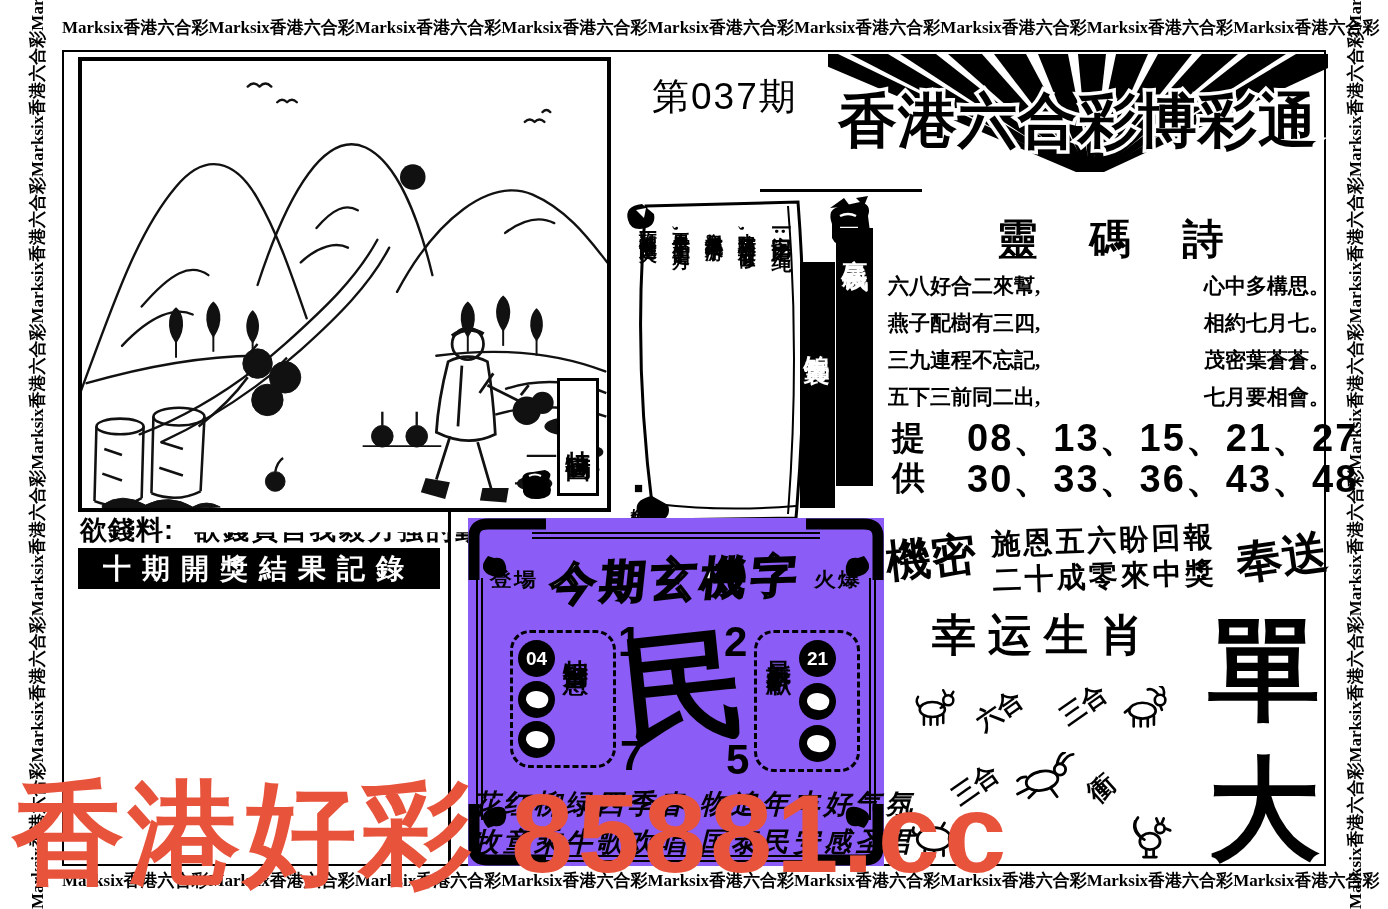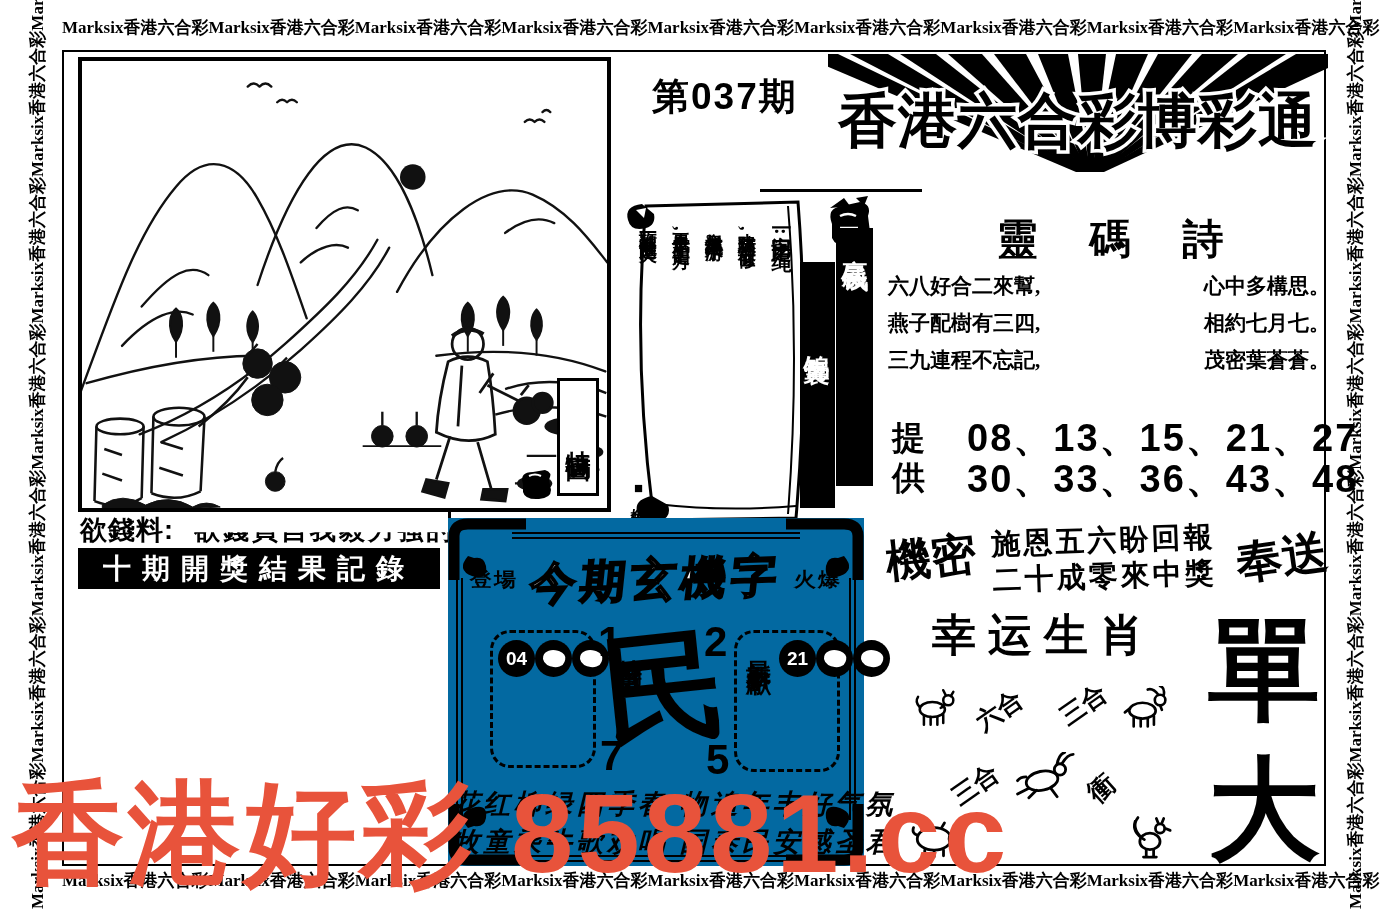--- a/index.html
+++ b/index.html
@@ -27,21 +27,21 @@
     display:flex; align-items:center; justify-content:center; letter-spacing:4px; }
   .pot-blob { position:absolute; right:52px; bottom:6px; }
   
   .hint-row { position:absolute; left:80px; top:512px; display:flex; align-items:flex-end; gap:20px; white-space:nowrap; }
   .hint-prefix { font-size:27px; font-weight:800; letter-spacing:1px; }
   .hint-clipped { font-size:26px; font-weight:800; letter-spacing:3px; clip-path:inset(55% 0 0 0); }
   .results-bar { position:absolute; left:78px; top:548px; width:362px; height:41px; background:#000; color:#fff;
     font-size:28px; font-weight:700; letter-spacing:11px; display:flex; align-items:center; justify-content:center; }
   .vline-mid { position:absolute; left:448px; top:512px; width:3px; height:354px; background:#000; }
   
-  .issue { position:absolute; left:652px; top:72px; font-size:37px; font-weight:700; letter-spacing:2px; }
+  .issue { position:absolute; left:652px; top:72px; font-size:37px; font-weight:400; letter-spacing:2px; }
   .rays { position:absolute; left:828px; top:54px; width:500px; height:122px; }
   .main-title { position:absolute; left:826px; top:86px; width:504px; text-align:center;
     font-size:59px; font-weight:900; letter-spacing:1px; line-height:1.2; }
   .main-title .outline { position:absolute; left:0; right:0; -webkit-text-stroke:7px #fff; color:#fff; }
   .main-title .fill { position:relative; color:#000; }
   .divider-sm { position:absolute; left:760px; top:189px; width:162px; height:3px; background:#000; }
   
   .scroll-panel { position:absolute; left:612px; top:196px; width:210px; height:330px; }
   .scroll-text { position:absolute; right:26px; top:22px; height:280px; writing-mode:vertical-rl;
     font-family:"Liberation Serif",serif; }
@@ -73,38 +73,38 @@
     font-size:44px; font-weight:900; letter-spacing:12px; }
   .zodiac { position:absolute; left:886px; top:660px; width:312px; height:206px; }
   .zodiac .item { position:absolute; }
   .ztag { font-family:"Liberation Serif",serif; font-size:25px; font-weight:900; transform:rotate(-35deg); display:inline-block; }
   .zodiac svg { stroke:#000; stroke-width:3; fill:none; stroke-linecap:round; stroke-linejoin:round; }
   
   .dan-da { position:absolute; left:1208px; top:616px; width:112px; text-align:center;
     font-size:112px; font-weight:900; line-height:108px; }
   .dan-da .c2 { margin-top:32px; }
   
-  .mystery { position:absolute; left:448px; top:518px; width:416px; height:348px; background:#0369a1; }
+  .mystery { position:absolute; left:468px; top:518px; width:416px; height:348px; background:#8b5cf6; }
   .m-line-top { position:absolute; left:64px; right:64px; top:14px; height:7px; border-top:2.5px solid #000; border-bottom:2.5px solid #000; }
   .m-line-bottom { position:absolute; left:64px; right:64px; bottom:4px; height:7px; border-top:2.5px solid #000; border-bottom:2.5px solid #000; }
   .m-line-l { position:absolute; left:8px; top:60px; bottom:46px; width:7px; border-left:2.5px solid #000; border-right:2.5px solid #000; }
   .m-line-r { position:absolute; right:8px; top:60px; bottom:46px; width:7px; border-left:2.5px solid #000; border-right:2.5px solid #000; }
   .corner { position:absolute; width:78px; height:64px; }
   .corner.tl { left:0; top:0; }
   .corner.tr { right:0; top:0; transform:scaleX(-1); }
   .corner.bl { left:0; bottom:0; transform:scaleY(-1); }
   .corner.br { right:0; bottom:0; transform:scale(-1,-1); }
   .m-header { position:absolute; top:32px; left:0; right:0; display:flex; align-items:center; justify-content:center; gap:14px; }
   .m-badge { font-size:21px; font-weight:900; letter-spacing:2px; transform:scale(1.05,.92); }
   .m-title { font-family:"Liberation Serif",serif; font-size:45px; font-weight:800; letter-spacing:5px;
     color:#fff; -webkit-text-stroke:2px #000; transform:skewX(-8deg) rotate(-2deg); }
   .panel { position:absolute; border:3px dashed #000; border-radius:20px; display:flex; padding:7px 5px; gap:4px; }
   .panel.lp { left:42px; top:112px; width:106px; height:138px; }
   .panel.rp { left:286px; top:112px; width:106px; height:142px; }
-  .circ-col { display:flex; flex-direction:row; justify-content:space-between; }
+  .circ-col { display:flex; flex-direction:column; justify-content:space-between; }
   .num-circle { width:37px; height:37px; border-radius:50%; background:#000; color:#fff;
     display:flex; align-items:center; justify-content:center; font-size:19px; font-weight:900; position:relative; }
   .num-circle.blob::after { content:""; position:absolute; width:22px; height:17px; background:#fff;
     border-radius:62% 40% 55% 48%; transform:rotate(18deg); }
   .panel .vlabel { writing-mode:vertical-rl; font-size:25px; font-weight:900; letter-spacing:3px;
     font-family:"Liberation Serif",serif; display:flex; align-items:center; }
   .m-num { position:absolute; font-size:42px; font-weight:700; }
   .m-num.n1 { left:150px; top:100px; } .m-num.n7 { left:152px; top:214px; }
   .m-num.n2 { left:256px; top:100px; } .m-num.n5 { left:258px; top:218px; }
   .center-char { position:absolute; left:152px; top:104px; width:130px; text-align:center;
@@ -335,20 +335,24 @@
         <span>心中多構思。</span>
     </div>
     <div class="row">
       <span>燕子配樹有三四,</span>
         <span>相約七月七。</span>
     </div>
     <div class="row">
       <span>三九連程不忘記,</span>
         <span>茂密葉蒼蒼。</span>
     </div>
+    <div class="row">
+      <span>五下三前同二出,</span>
+        <span>七月要相會。</span>
+    </div>
   </div>
 
   <div class="tigong">
     <div class="lbl">
       <div>提</div>
       <div>供</div>
     </div>
     <div class="nums">
       <div>08、13、15、21、27</div>
       <div>30、33、36、43、48</div>

